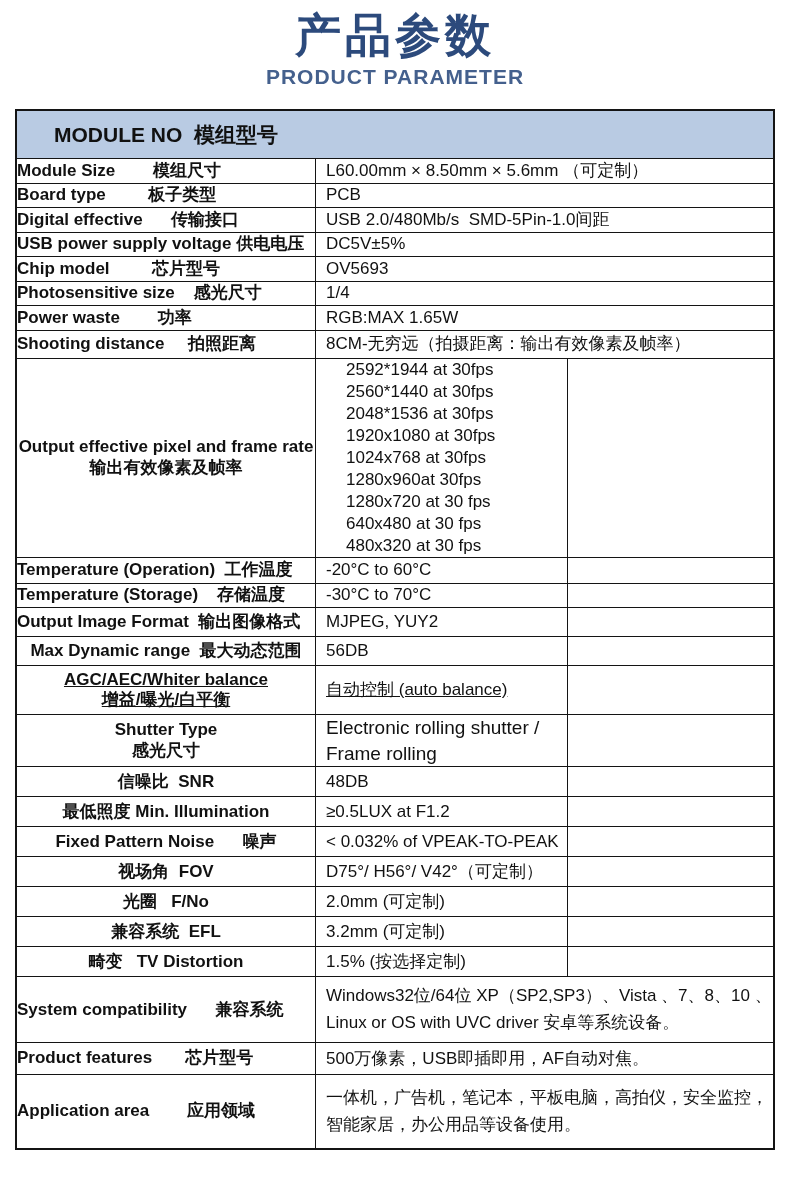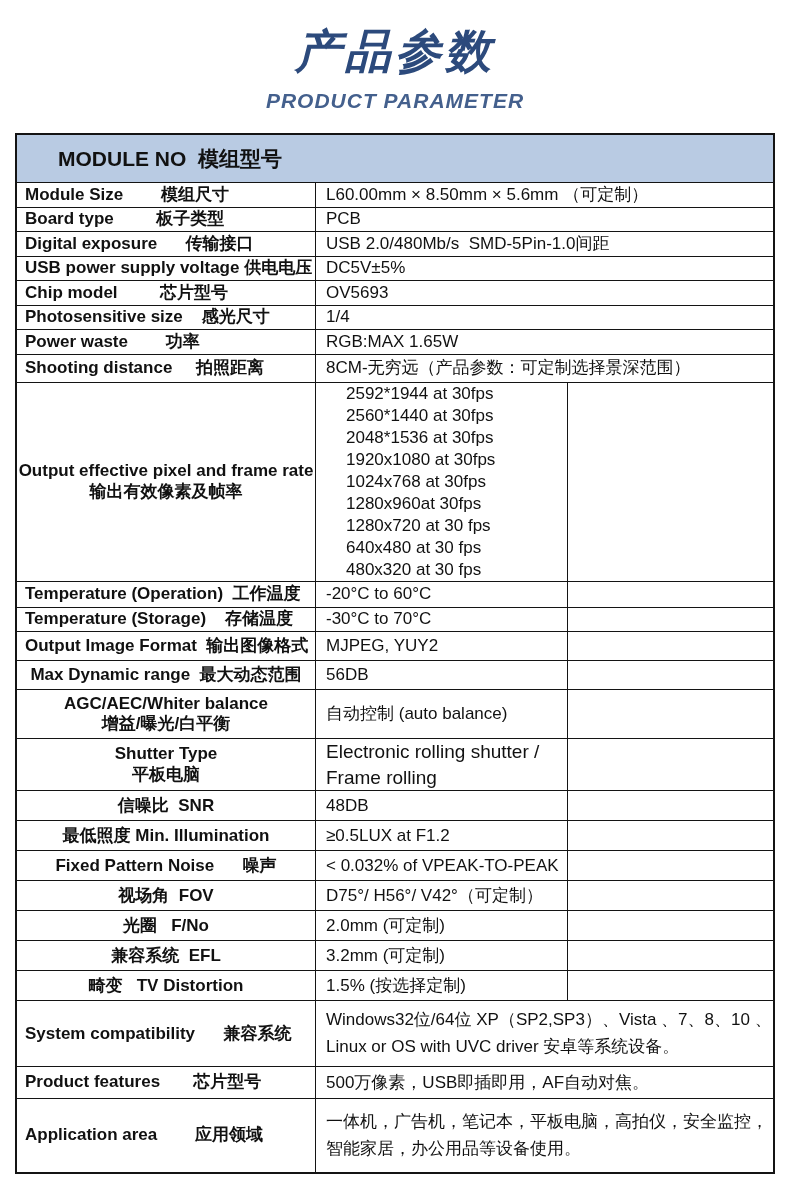--- a/index.html
+++ b/index.html
@@ -8,34 +8,34 @@
     --header-bg:#b9cbe3;
     --border:#141414;
   }
   *{margin:0;padding:0;box-sizing:border-box;}
   html,body{background:#ffffff;}
   body{
     width:790px;
     font-family:"Liberation Sans","DejaVu Sans",sans-serif;
     color:#111;
   }
-  .hero{text-align:center;padding-top:24px;font-style:italic;}
+  .hero{text-align:center;padding-top:8px;}
   .hero h1{
     font-size:46px;
     font-weight:bold;
     letter-spacing:4px;
     color:var(--title-text);
     line-height:1.2;
   }
   .hero .subtitle{
     font-size:21px;
     font-weight:bold;
     letter-spacing:1px;
     color:var(--subtitle-text);
-    margin-top:10px;
+    margin-top:2px;
   }
   .spec-table{
     width:760px;
     margin:20px auto 0 auto;
     border:2.5px solid var(--border);
     background:#fff;
   }
   .row{
     display:grid;
     grid-template-columns:298px 252px 1fr;
@@ -58,21 +58,20 @@
   }
   .header-row .value-cell{
     font-size:21px;
     font-weight:bold;
     padding-left:13px;
   }
   
   .label-cell{
     font-size:17px;
     font-weight:bold;
-    padding-left:8px;
     white-space:pre-wrap;
     line-height:1.2;
   }
   .label-center .label-cell{
     justify-content:center;
     text-align:center;
     padding-left:0;
   }
   .label-stack{
     flex-direction:column;
@@ -103,21 +102,21 @@
     line-height:1.55;
   }
   
   .h23{min-height:24.5px;}
   .h26{min-height:28px;}
   .h197{min-height:199px;}
   .h25{min-height:26px;}
   .h28{min-height:29px;}
   .h29{min-height:30px;}
   .h44{min-height:46px;}
-  .h47{min-height:49px;}
+  .h47{min-height:49px;text-decoration:underline;}
   .h56{min-height:58px;}
   .h31{min-height:32px;}
   .h72{min-height:74px;}
 </style>
 </head>
 <body>
 
 <div class="hero">
   <h1>产品参数</h1>
   <div class="subtitle">PRODUCT PARAMETER</div>
@@ -133,21 +132,21 @@
     <div class="cell label-cell">Module Size        模组尺寸</div>
     <div class="cell value-cell span2">L60.00mm × 8.50mm × 5.6mm （可定制）</div>
   </div>
 
   <div class="row h23">
     <div class="cell label-cell">Board type         板子类型</div>
     <div class="cell value-cell span2">PCB</div>
   </div>
 
   <div class="row h23">
-    <div class="cell label-cell">Digital exposure      传输接口</div>
+    <div class="cell label-cell">Digital effective      传输接口</div>
     <div class="cell value-cell span2">USB 2.0/480Mb/s  SMD-5Pin-1.0间距</div>
   </div>
 
   <div class="row h23">
     <div class="cell label-cell">USB power supply voltage 供电电压</div>
     <div class="cell value-cell span2">DC5V±5%</div>
   </div>
 
   <div class="row h23">
     <div class="cell label-cell">Chip model         芯片型号</div>
@@ -159,21 +158,21 @@
     <div class="cell value-cell span2">1/4</div>
   </div>
 
   <div class="row h23">
     <div class="cell label-cell">Power waste        功率</div>
     <div class="cell value-cell span2">RGB:MAX 1.65W</div>
   </div>
 
   <div class="row h26">
     <div class="cell label-cell">Shooting distance     拍照距离</div>
-    <div class="cell value-cell span2">8CM-无穷远（产品参数：可定制选择景深范围）</div>
+    <div class="cell value-cell span2">8CM-无穷远（拍摄距离：输出有效像素及帧率）</div>
   </div>
 
   <div class="row h197 label-center">
     <div class="cell label-cell label-stack">
       <span>Output effective pixel and frame rate</span>
       <span>输出有效像素及帧率</span>
     </div>
     <div class="cell value-cell value-stack res-block">
       <div class="res-line">2592*1944 at 30fps</div>
       <div class="res-line">2560*1440 at 30fps</div>
@@ -217,21 +216,21 @@
       <span>AGC/AEC/Whiter balance</span>
       <span>增益/曝光/白平衡</span>
     </div>
     <div class="cell value-cell">自动控制 (auto balance)</div>
     <div class="cell"></div>
   </div>
 
   <div class="row h44 label-center">
     <div class="cell label-cell label-stack">
       <span>Shutter Type</span>
-      <span>平板电脑</span>
+      <span>感光尺寸</span>
     </div>
     <div class="cell value-cell value-stack value-small">
       <span>Electronic rolling shutter /</span>
       <span>Frame rolling</span>
     </div>
     <div class="cell"></div>
   </div>
 
   <div class="row h29 label-center">
     <div class="cell label-cell">信噪比  SNR</div>

